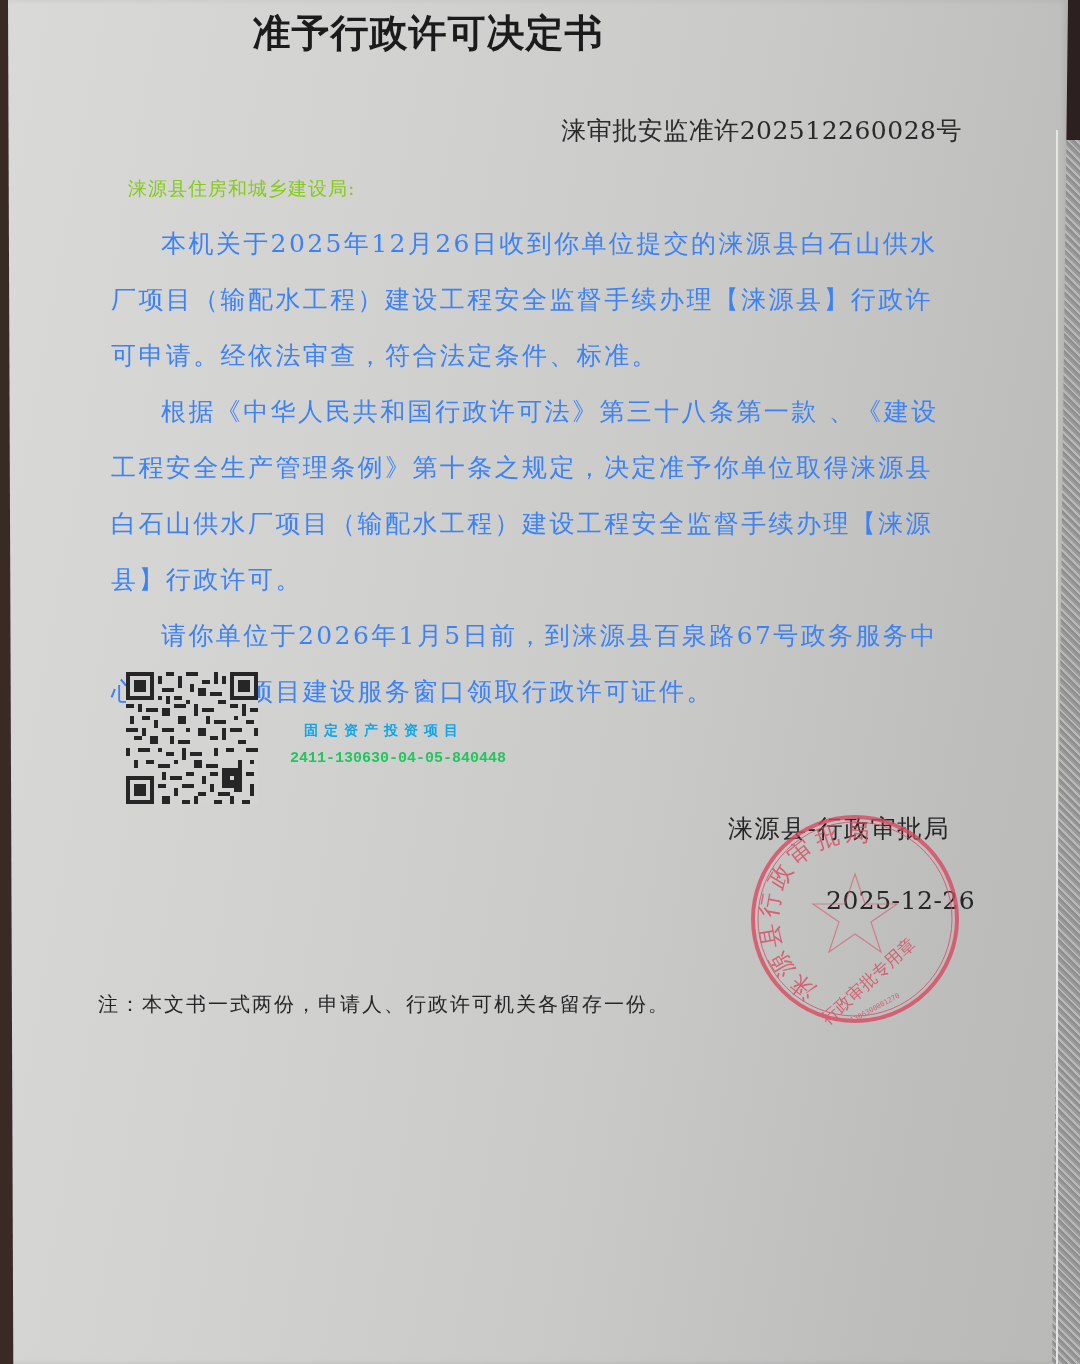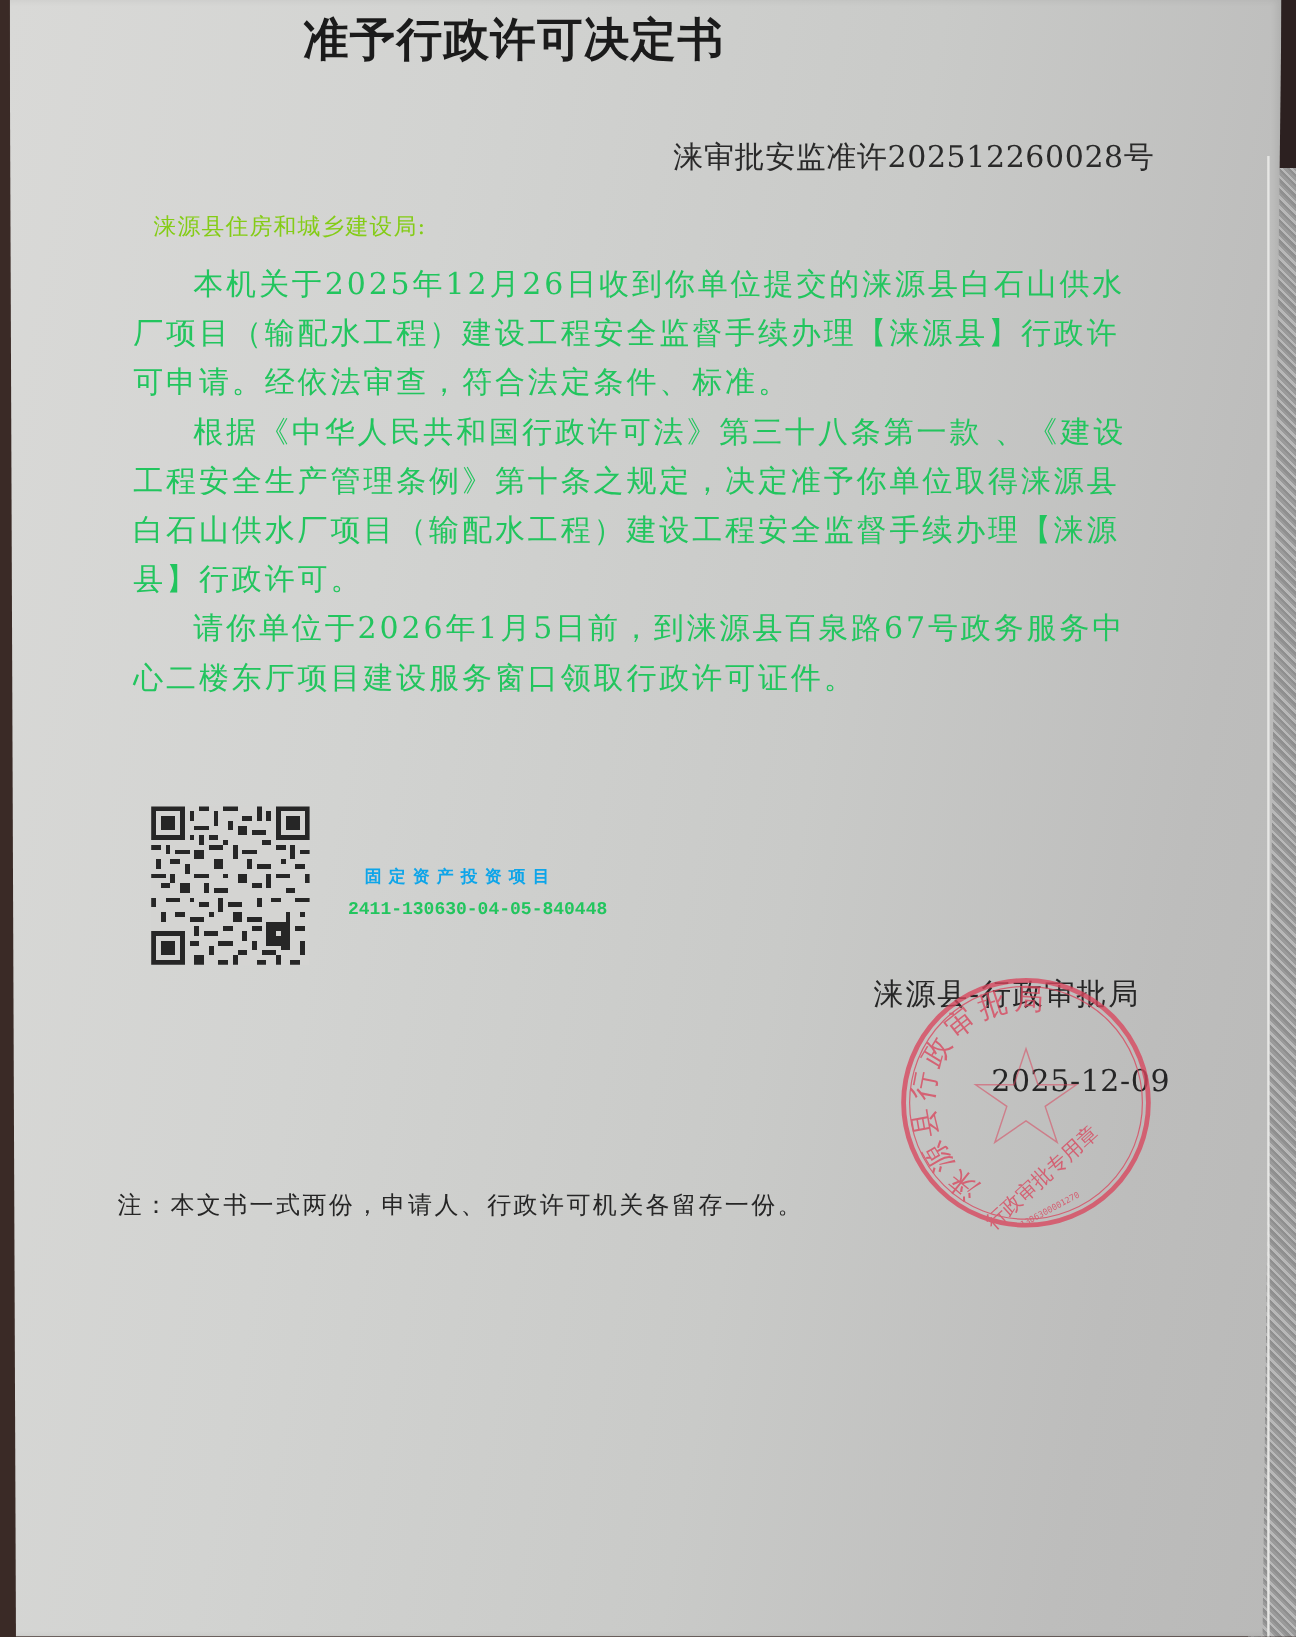--- a/index.html
+++ b/index.html
@@ -76,22 +76,22 @@
       font-size: 19px;
       color: #84cc16;
       letter-spacing: 1px;
     }
     .body-text {
       position: absolute;
       left: 111px;
       top: 216px;
       width: 840px;
       font-size: 25px;
-      line-height: 41px;
-      color: #22c55e;
+      line-height: 56px;
+      color: #3b82f6;
       letter-spacing: 2.4px;
     }
     .body-text p {
       margin: 0;
       text-indent: 2em;
     }
     .project-block {
       position: absolute;
       left: 122px;
       top: 668px;
@@ -283,21 +283,21 @@
         <rect x="26" y="31" width="1" height="2"></rect>
         <rect x="29" y="32" width="2" height="1"></rect>
       <rect x="26" y="26" width="1" height="1" fill="#d4d4d2"></rect>
     </g>
   </svg>
   <div class="project-label">固定资产投资项目</div>
   <div class="project-code">2411-130630-04-05-840448</div>
 </div>
 
 <div class="signature">涞源县-行政审批局</div>
-<div class="sign-date">2025-12-09</div>
+<div class="sign-date">2025-12-26</div>
 
 <svg class="seal" viewBox="0 0 214 214">
   <defs>
     <path id="sealArc" d="M 107 107 m -78 0 a 78 78 0 1 1 156 0"></path>
   </defs>
   <circle cx="107" cy="107" r="102" fill="none" stroke="#d9475e" stroke-width="4"></circle>
   <circle cx="107" cy="107" r="97" fill="none" stroke="#d9475e" stroke-width="1"></circle>
   <text font-family="DejaVu Sans, sans-serif" font-size="24" fill="#d9475e" letter-spacing="4" transform="rotate(-65 107 107)">
     <textPath href="#sealArc" startOffset="2%">涞源县行政审批局</textPath>
   </text>

